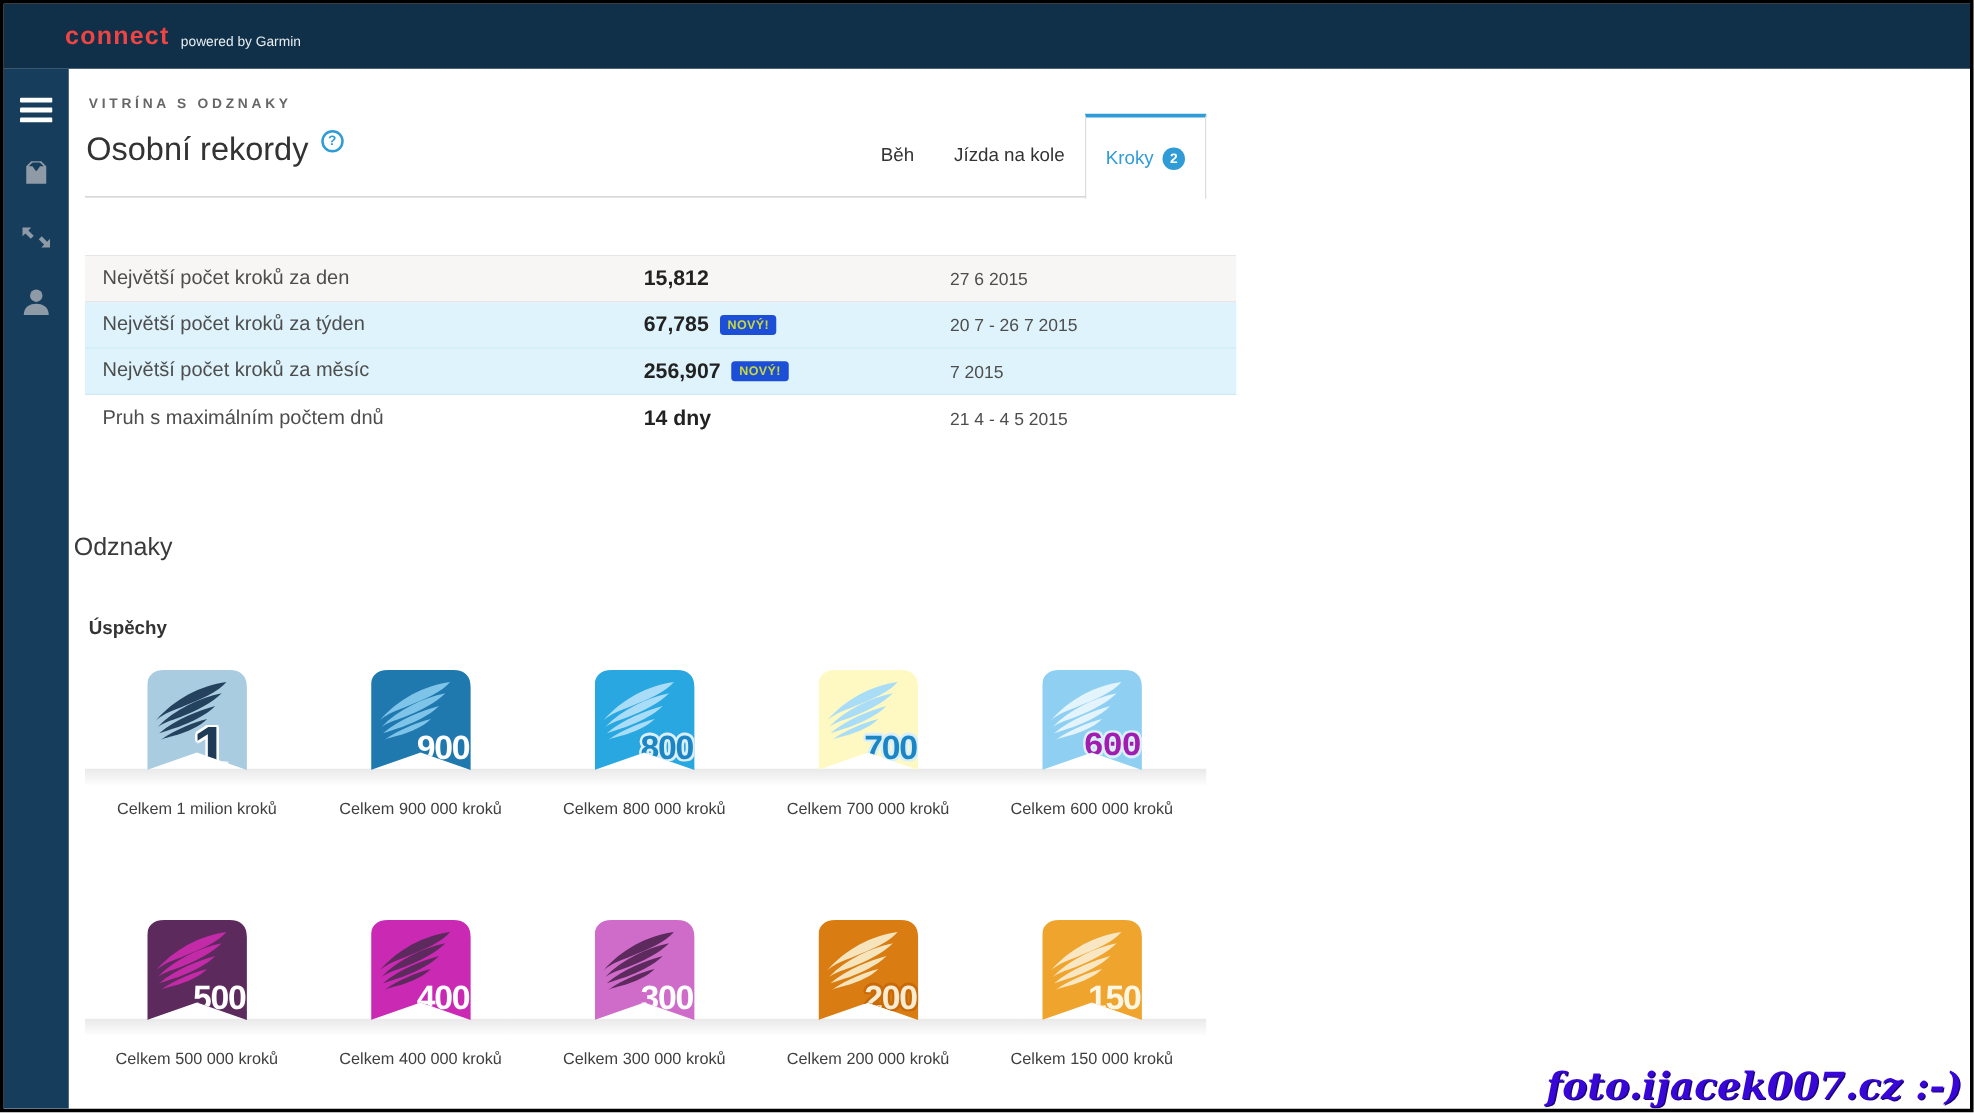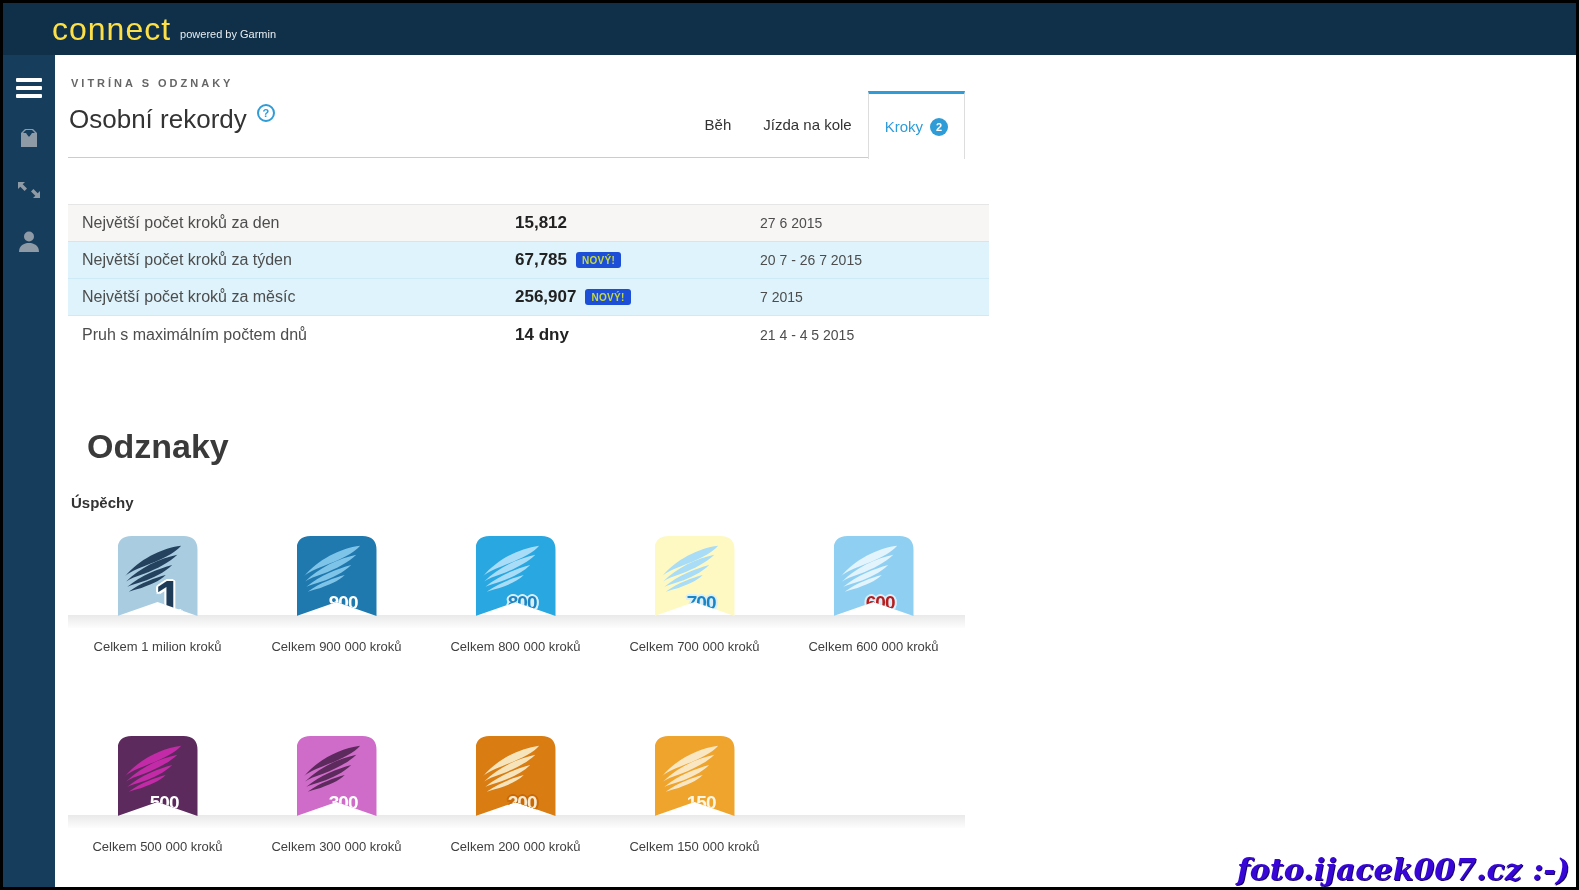--- a/index.html
+++ b/index.html
@@ -2,21 +2,21 @@
 <html><head>
 <meta charset="utf-8">
 <style>
   * { margin:0; padding:0; box-sizing:border-box; }
   html,body { background:#fff; }
   body { font-family:"Liberation Sans", sans-serif; }
   .frame { position:relative; width:1579px; height:890px; border:3px solid #000; background:#fff; overflow:hidden; }
 
   
   .app-header { position:absolute; top:0; left:0; right:0; height:52px; background:#0f3048; display:flex; align-items:center; padding-left:49px; z-index:5; }
-  .logo { color:#fde047; font-size:32px; font-weight:400; letter-spacing:1px; cursor:pointer; }
+  .logo { color:#ef4444; font-size:20px; font-weight:700; letter-spacing:1px; cursor:pointer; }
   .powered { color:#e8edf2; font-size:11px; margin-left:9px; margin-top:10px; }
 
   
   .sidebar { position:absolute; top:52px; left:0; bottom:0; width:52px; background:#173d5c; display:flex; flex-direction:column; align-items:center; padding-top:18px; z-index:4; }
   .sb-btn { background:none; border:none; width:36px; height:30px; margin-bottom:21px; cursor:pointer; display:flex; align-items:center; justify-content:center; }
   .sb-btn svg { display:block; }
 
   
   .content { position:absolute; inset:0; z-index:1; }
   .breadcrumb { position:absolute; top:74px; left:68px; font-size:11px; font-weight:700; letter-spacing:3px; color:#666; }
@@ -39,34 +39,34 @@
   .rec-blue  { background:#def3fb; border-bottom:1px solid #cdeaf6; }
   .rec-white { background:#ffffff; }
   .r-label { padding-left:14px; font-size:16px; color:#4d4d4d; }
   .r-value { display:flex; align-items:center; }
   .val { font-size:17px; font-weight:700; color:#222; }
   .new-badge { display:none; margin-left:9px; padding:3px 6px 2px; border-radius:3px; background:#1d4ed8; color:#c6d93a; font-size:10px; font-weight:700; letter-spacing:.3px; }
   .new-badge.show { display:inline-block; }
   .r-date { font-size:14px; color:#4d4d4d; }
 
   
-  .sec-title { position:absolute; top:424px; left:84px; font-size:34px; font-weight:700; color:#3a3a3a; }
+  .sec-title { position:absolute; top:424px; left:56px; font-size:20px; font-weight:400; color:#3a3a3a; }
   .sub-title { position:absolute; top:491px; left:68px; font-size:15px; font-weight:700; color:#333; }
   .shelf { position:absolute; left:65px; width:897px; height:13px; background:linear-gradient(#e9e9e9,#fdfdfd); z-index:1; }
   .shelf1 { top:612px; } .shelf2 { top:812px; }
   .badge-row { position:absolute; left:65px; width:897px; display:flex; z-index:2; }
   .row1 { top:533px; } .row2 { top:733px; }
   .badge-cell { width:179px; display:flex; flex-direction:column; align-items:center; cursor:pointer; }
   .badge-shape { position:relative; width:80px; height:80px; clip-path:path("M14 0 H66 Q80 0 80 14 V80 L40 66 L0 80 V14 Q0 0 14 0 Z"); }
   .badge-shape.mosaic { background-image:
       conic-gradient(from 45deg at 32% 30%, rgba(255,255,255,.40) 25%, transparent 0 50%, rgba(29,58,82,.18) 0 75%, transparent 0),
       conic-gradient(from 225deg at 68% 62%, rgba(255,255,255,.32) 25%, transparent 0 50%, rgba(29,58,82,.14) 0 75%, transparent 0);
     background-size:34px 34px, 26px 26px; }
   .wing { position:absolute; left:3px; top:7px; width:64px; height:54px; }
-  .badge-num { position:absolute; right:19px; bottom:4px; font-size:19px; font-weight:700; letter-spacing:-1px; line-height:1; }
+  .badge-num { position:absolute; right:1px; bottom:4px; font-size:27px; font-weight:700; letter-spacing:-1px; line-height:1; }
   .badge-num.n1 { font-size:50px; right:17px; bottom:-8px; letter-spacing:-2px; }
   .badge-label { margin-top:23px; font-size:13px; color:#3f3f3f; }
 
   .watermark { position:absolute; right:6px; bottom:0px; font-family:"DejaVu Serif", serif; font-style:italic; font-weight:700; font-size:30px; color:#3807d8; text-shadow:1px 1px 0 #1a0270; z-index:6; }
 </style>
 </head>
 <body>
 
 <div class="frame">
 
@@ -242,41 +242,55 @@
   <div class="badge-cell">
     <div class="badge-shape" style="background: rgb(143, 208, 242);">
       <svg class="wing" viewBox="0 0 100 84">
         <g class="wing-g" fill="#e3f4fc">
           <path d="M6 52 C28 26 62 8 94 4 C84 16 62 26 36 36 C22 41 12 46 6 52 Z"></path>
           <path d="M8 60 C30 38 60 24 88 18 C76 30 56 40 36 48 C24 52 14 56 8 60 Z"></path>
           <path d="M10 68 C32 50 58 40 80 34 C68 46 50 54 34 60 C24 63 16 66 10 68 Z"></path>
           <path d="M12 76 C32 62 54 54 70 50 C60 60 44 66 32 70 C24 72 16 74 12 76 Z"></path>
         </g>
       </svg>
-      <span class="badge-num" style="color: #b91c1c; text-shadow: rgb(217, 239, 251) 1.5px 1.5px 0px, rgb(217, 239, 251) -1.5px 1.5px 0px, rgb(217, 239, 251) 1.5px -1.5px 0px, rgb(217, 239, 251) -1.5px -1.5px 0px, rgb(217, 239, 251) 0px 2px 0px, rgb(217, 239, 251) 2px 0px 0px, rgb(217, 239, 251) 0px -2px 0px, rgb(217, 239, 251) -2px 0px 0px;">600</span>
+      <span class="badge-num" style="color: #a21caf; text-shadow: rgb(217, 239, 251) 1.5px 1.5px 0px, rgb(217, 239, 251) -1.5px 1.5px 0px, rgb(217, 239, 251) 1.5px -1.5px 0px, rgb(217, 239, 251) -1.5px -1.5px 0px, rgb(217, 239, 251) 0px 2px 0px, rgb(217, 239, 251) 2px 0px 0px, rgb(217, 239, 251) 0px -2px 0px, rgb(217, 239, 251) -2px 0px 0px; font-family: Liberation Mono, monospace;">600</span>
     </div>
     <div class="badge-label">Celkem 600 000 kroků</div>
   </div>
 </div>
     <div class="badge-row row2" id="badge-row-1">
   <div class="badge-cell">
     <div class="badge-shape" style="background: rgb(93, 42, 93);">
       <svg class="wing" viewBox="0 0 100 84">
         <g class="wing-g" fill="#c32aa8">
           <path d="M6 52 C28 26 62 8 94 4 C84 16 62 26 36 36 C22 41 12 46 6 52 Z"></path>
           <path d="M8 60 C30 38 60 24 88 18 C76 30 56 40 36 48 C24 52 14 56 8 60 Z"></path>
           <path d="M10 68 C32 50 58 40 80 34 C68 46 50 54 34 60 C24 63 16 66 10 68 Z"></path>
           <path d="M12 76 C32 62 54 54 70 50 C60 60 44 66 32 70 C24 72 16 74 12 76 Z"></path>
         </g>
       </svg>
       <span class="badge-num" style="color: rgb(255, 255, 255); text-shadow: none;">500</span>
     </div>
     <div class="badge-label">Celkem 500 000 kroků</div>
   </div>
 
+  <div class="badge-cell">
+    <div class="badge-shape" style="background: rgb(202, 41, 180);">
+      <svg class="wing" viewBox="0 0 100 84">
+        <g class="wing-g" fill="#5d2a5d">
+          <path d="M6 52 C28 26 62 8 94 4 C84 16 62 26 36 36 C22 41 12 46 6 52 Z"></path>
+          <path d="M8 60 C30 38 60 24 88 18 C76 30 56 40 36 48 C24 52 14 56 8 60 Z"></path>
+          <path d="M10 68 C32 50 58 40 80 34 C68 46 50 54 34 60 C24 63 16 66 10 68 Z"></path>
+          <path d="M12 76 C32 62 54 54 70 50 C60 60 44 66 32 70 C24 72 16 74 12 76 Z"></path>
+        </g>
+      </svg>
+      <span class="badge-num" style="color: rgb(255, 255, 255); text-shadow: none;">400</span>
+    </div>
+    <div class="badge-label">Celkem 400 000 kroků</div>
+  </div>
 
   <div class="badge-cell">
     <div class="badge-shape" style="background: rgb(207, 108, 201);">
       <svg class="wing" viewBox="0 0 100 84">
         <g class="wing-g" fill="#5d2a5d">
           <path d="M6 52 C28 26 62 8 94 4 C84 16 62 26 36 36 C22 41 12 46 6 52 Z"></path>
           <path d="M8 60 C30 38 60 24 88 18 C76 30 56 40 36 48 C24 52 14 56 8 60 Z"></path>
           <path d="M10 68 C32 50 58 40 80 34 C68 46 50 54 34 60 C24 63 16 66 10 68 Z"></path>
           <path d="M12 76 C32 62 54 54 70 50 C60 60 44 66 32 70 C24 72 16 74 12 76 Z"></path>
         </g>

